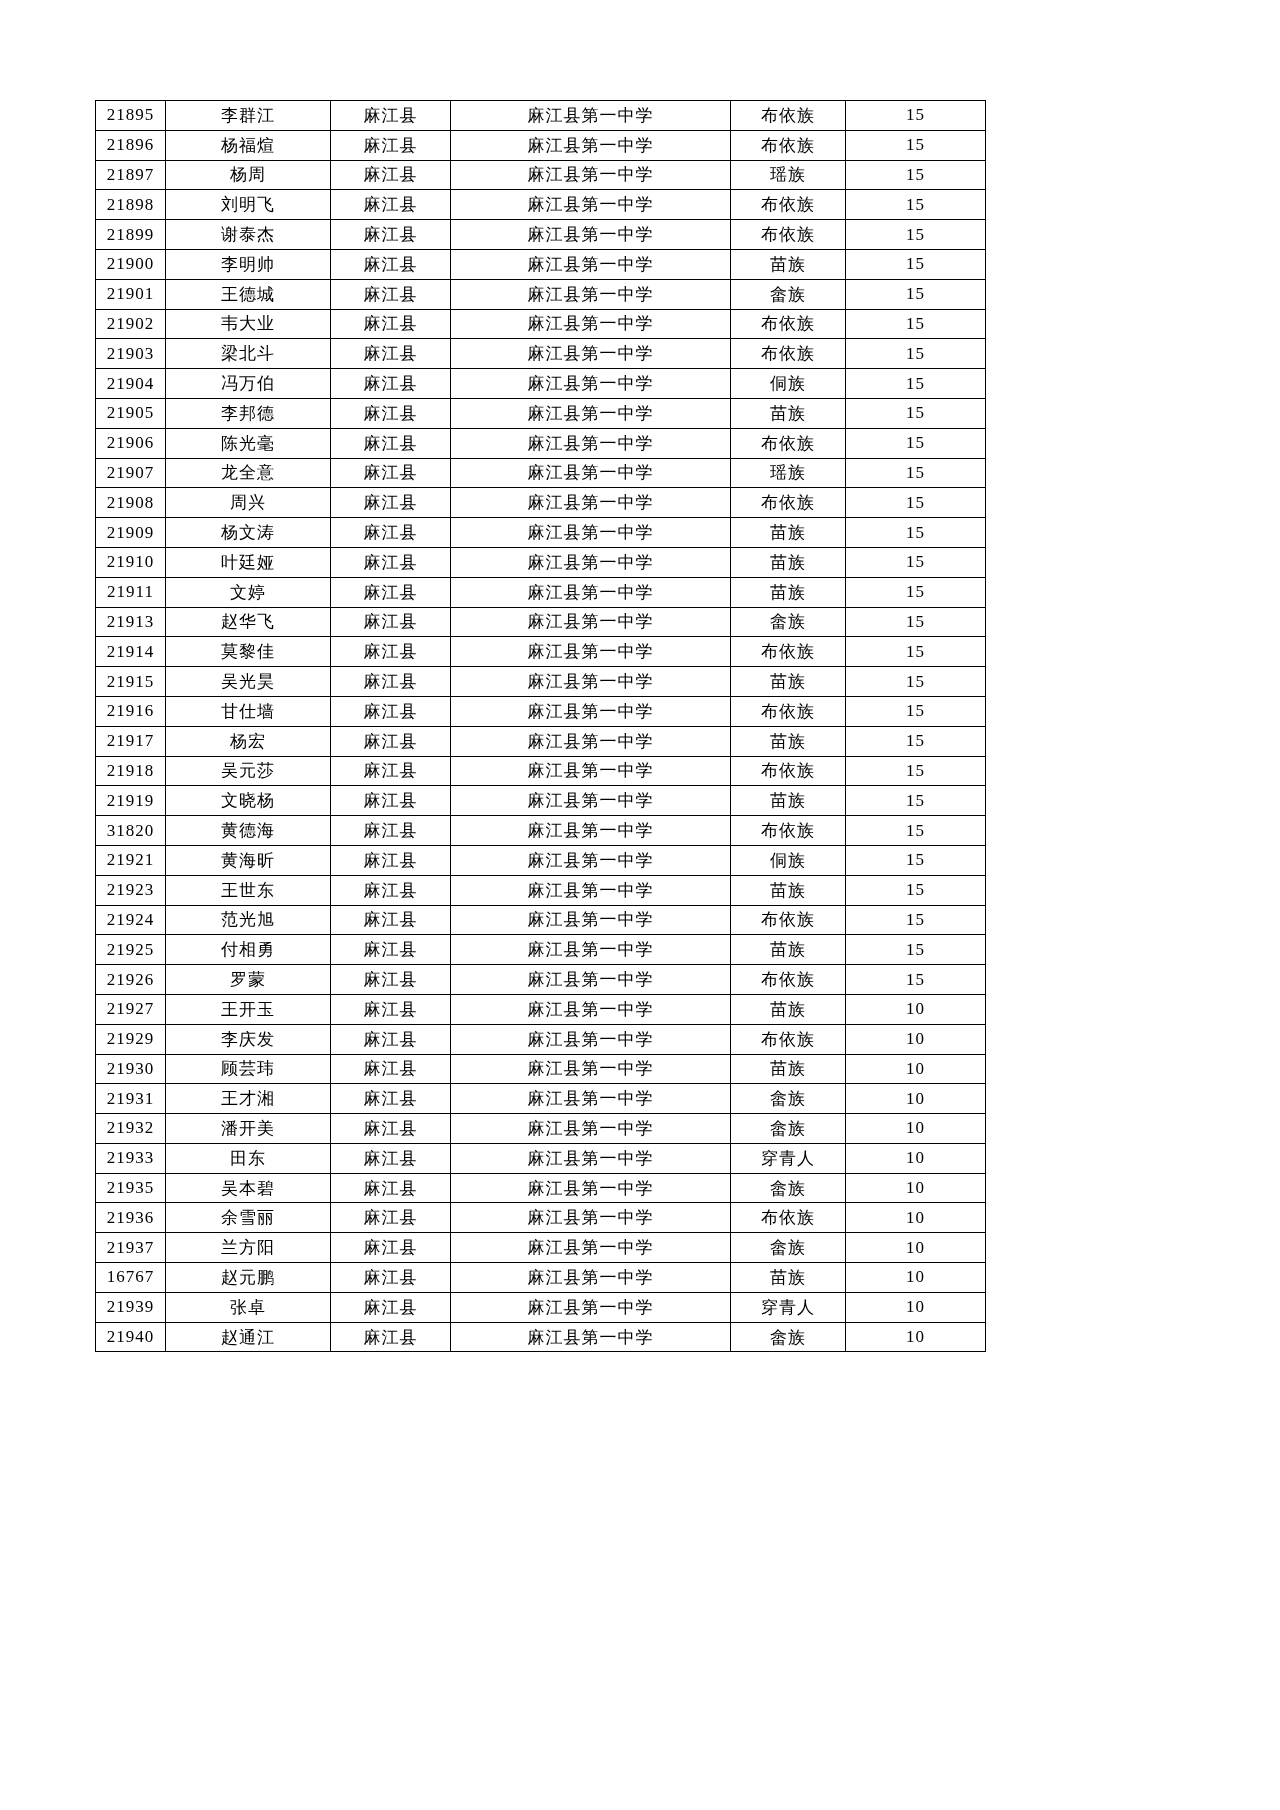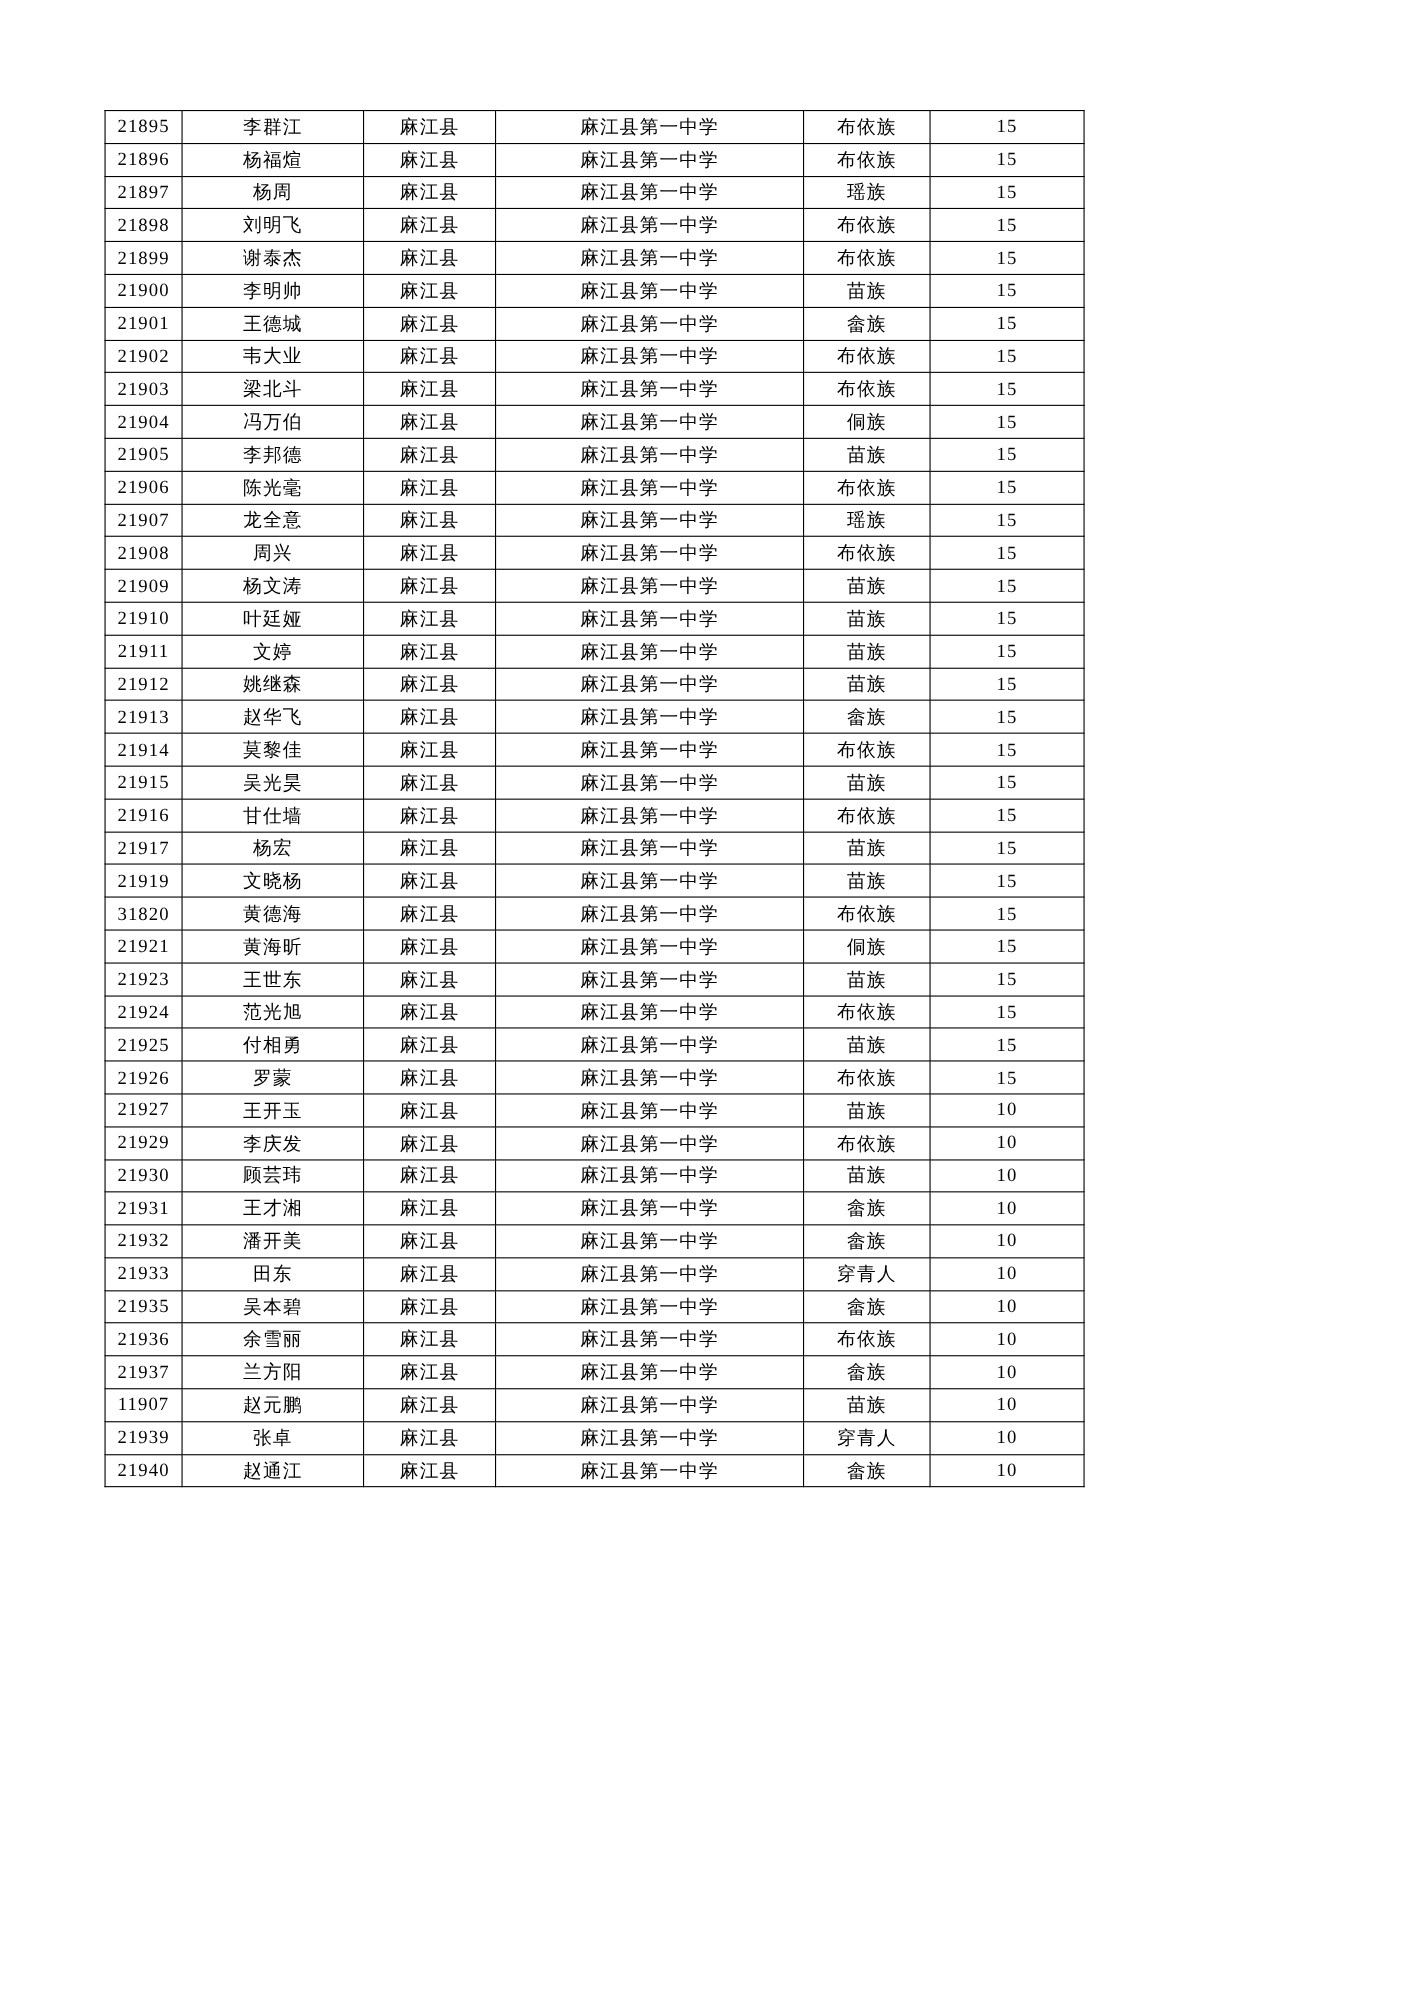--- a/index.html
+++ b/index.html
@@ -196,28 +196,20 @@
         </tr>
         <tr>
           <td>21911</td>
           <td>文婷</td>
           <td>麻江县</td>
           <td>麻江县第一中学</td>
           <td>苗族</td>
           <td>15</td>
         </tr>
         <tr>
-          <td>21912</td>
-          <td>姚继森</td>
-          <td>麻江县</td>
-          <td>麻江县第一中学</td>
-          <td>苗族</td>
-          <td>15</td>
-        </tr>
-        <tr>
           <td>21913</td>
           <td>赵华飞</td>
           <td>麻江县</td>
           <td>麻江县第一中学</td>
           <td>畲族</td>
           <td>15</td>
         </tr>
         <tr>
           <td>21914</td>
           <td>莫黎佳</td>
@@ -244,20 +236,28 @@
         </tr>
         <tr>
           <td>21917</td>
           <td>杨宏</td>
           <td>麻江县</td>
           <td>麻江县第一中学</td>
           <td>苗族</td>
           <td>15</td>
         </tr>
         <tr>
+          <td>21918</td>
+          <td>吴元莎</td>
+          <td>麻江县</td>
+          <td>麻江县第一中学</td>
+          <td>布依族</td>
+          <td>15</td>
+        </tr>
+        <tr>
           <td>21919</td>
           <td>文晓杨</td>
           <td>麻江县</td>
           <td>麻江县第一中学</td>
           <td>苗族</td>
           <td>15</td>
         </tr>
         <tr>
           <td>31820</td>
           <td>黄德海</td>
@@ -372,21 +372,21 @@
         </tr>
         <tr>
           <td>21937</td>
           <td>兰方阳</td>
           <td>麻江县</td>
           <td>麻江县第一中学</td>
           <td>畲族</td>
           <td>10</td>
         </tr>
         <tr>
-          <td>11907</td>
+          <td>16767</td>
           <td>赵元鹏</td>
           <td>麻江县</td>
           <td>麻江县第一中学</td>
           <td>苗族</td>
           <td>10</td>
         </tr>
         <tr>
           <td>21939</td>
           <td>张卓</td>
           <td>麻江县</td>

